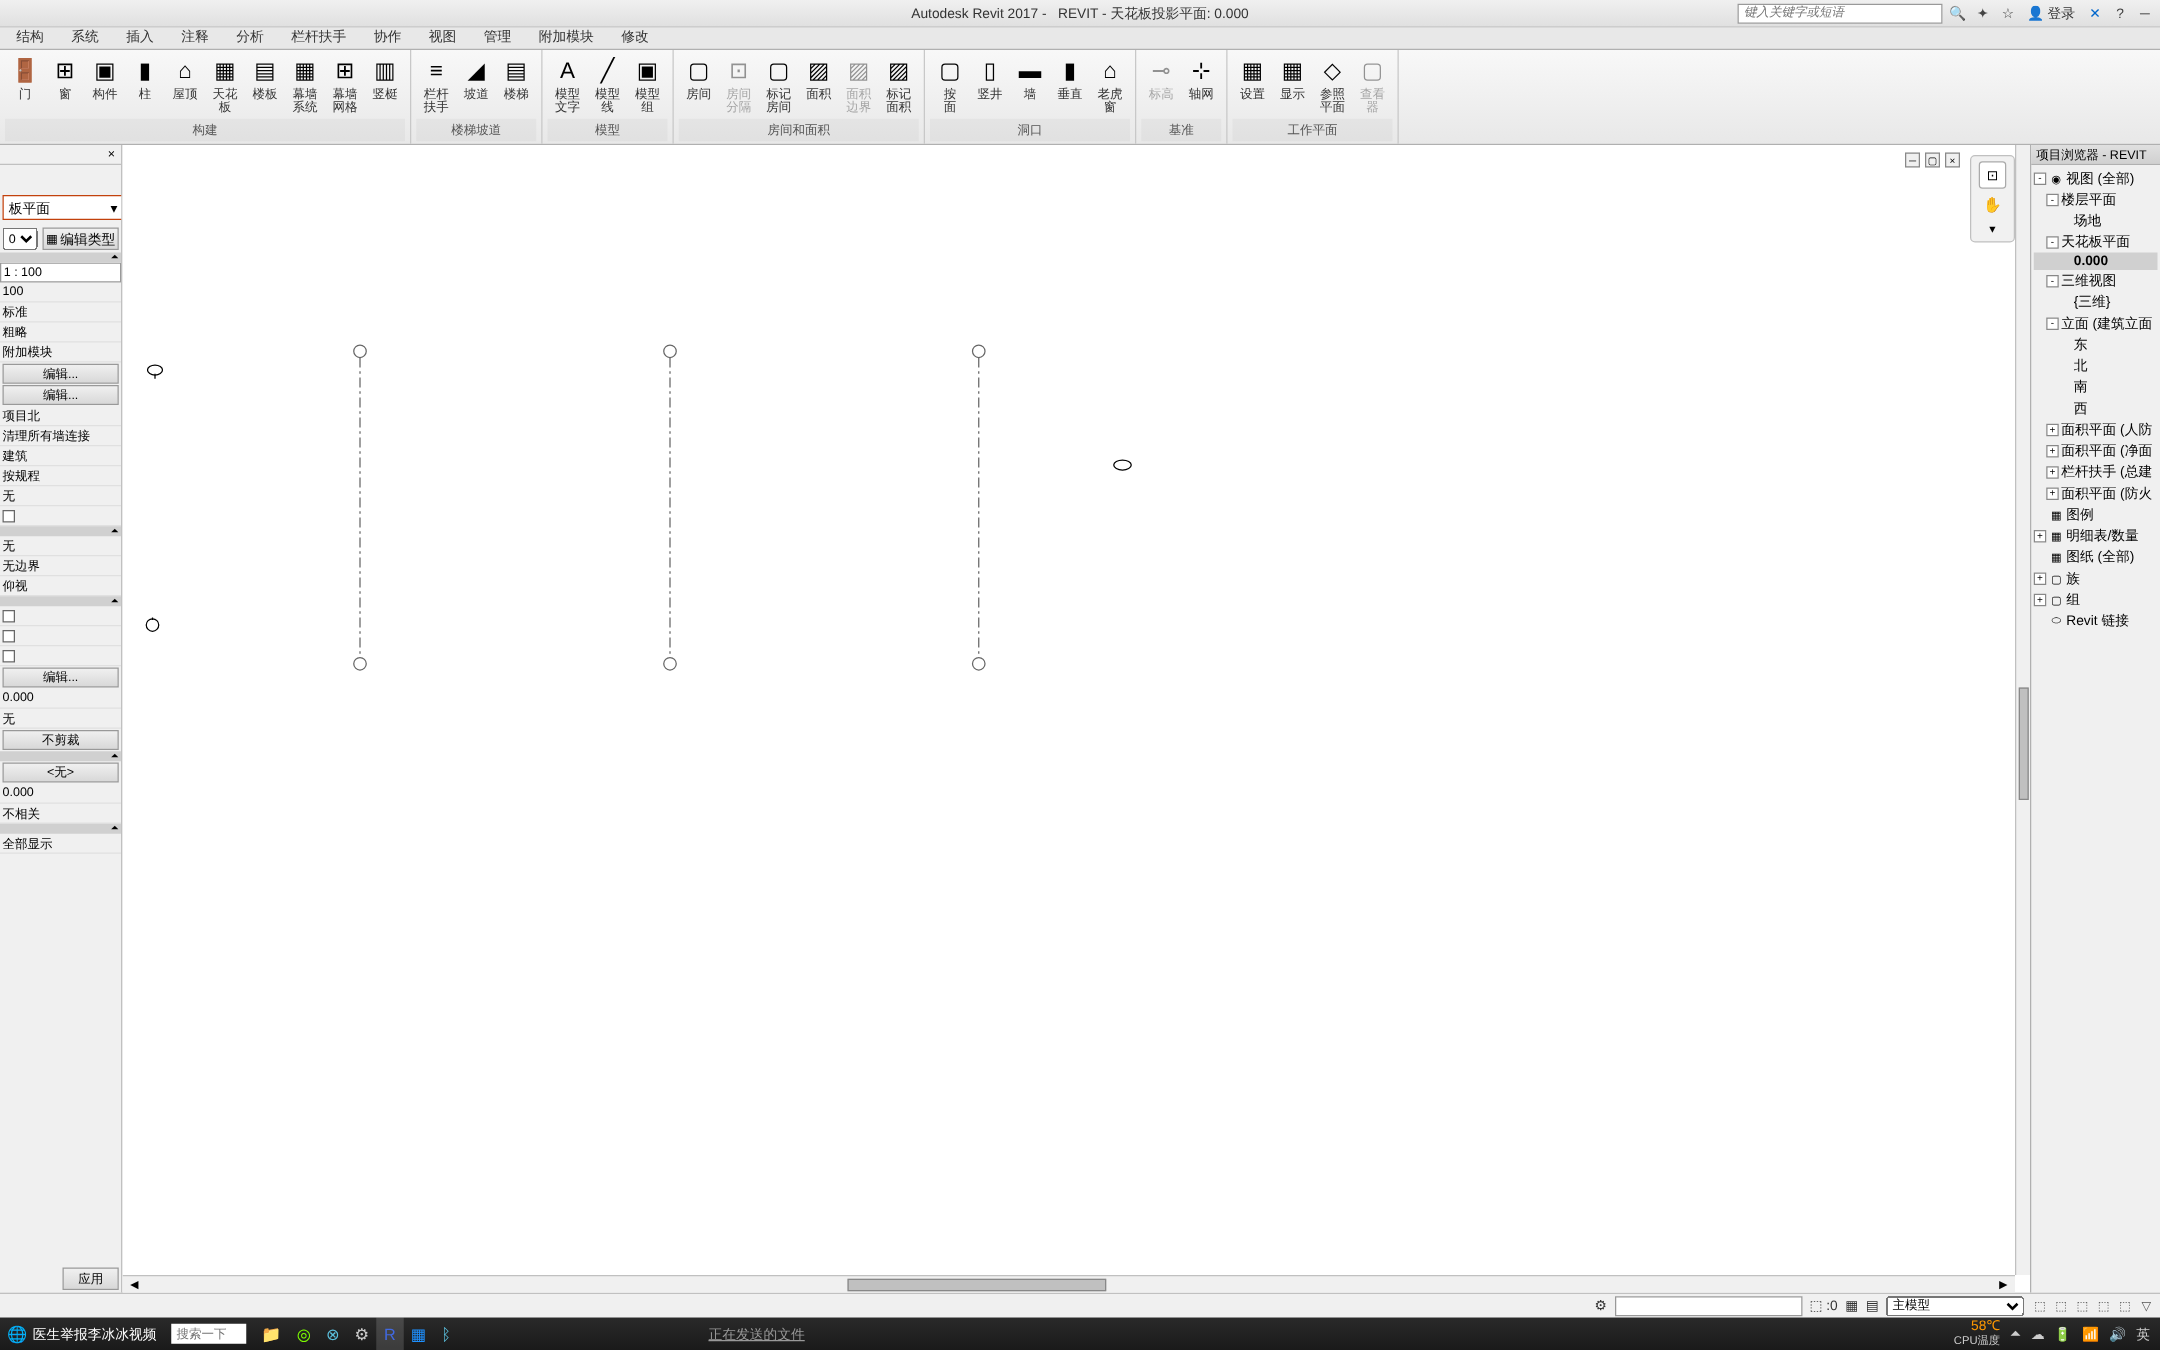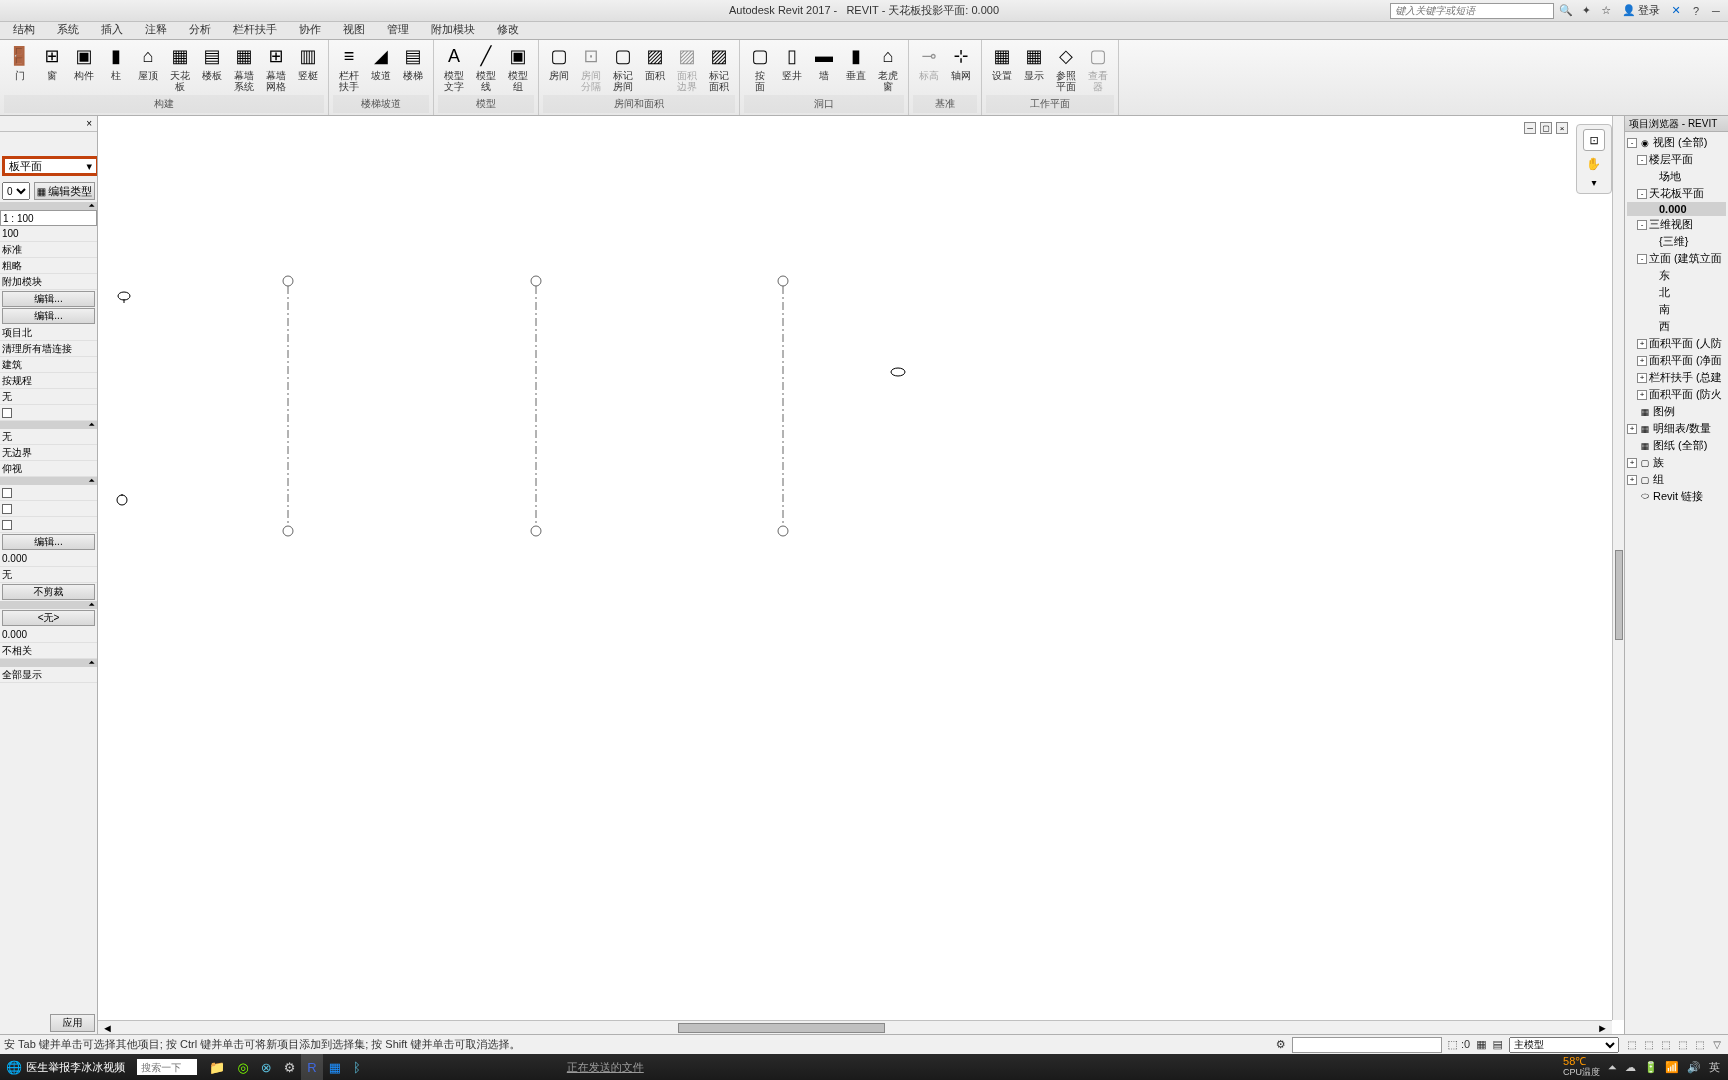--- a/index.html
+++ b/index.html
@@ -21,21 +21,21 @@
 .rbtn-label{font-size:10px;color:#333;text-align:center;line-height:11px;white-space:pre-line}
 .rbtn.disabled{opacity:0.4;pointer-events:none}
 .main-area{display:flex;height:calc(100% - 22px - 18px - 76px - 20px - 26px)}
 .left-panel{width:98px;background:#f0f0f0;border-right:1px solid #b0b0b0;display:flex;flex-direction:column;overflow:hidden}
 .panel-close{height:16px;display:flex;justify-content:flex-end;align-items:center;padding-right:2px;border-bottom:1px solid #c0c0c0}
 .panel-close span{cursor:pointer;font-size:10px;padding:0 3px}
 .prop-row{display:flex;align-items:center;height:16px;padding:0 2px;border-bottom:1px solid #e0e0e0;font-size:10px}
 .prop-row.sel{background:#fff;border:1px solid #999}
 .prop-row.btn{background:linear-gradient(#f0f0f0,#d8d8d8);justify-content:center;cursor:pointer;border:1px solid #999;margin:1px 2px}
 .prop-row.sp{height:8px;background:#d0d0d0;border:none}
-.prop-dropdown{width:100%;height:20px;background:#fff;border:3px solid #c2410c;margin:4px 2px;display:flex;align-items:center;padding:0 4px;font-size:10px;justify-content:space-between}
+.prop-dropdown{width:100%;height:20px;background:#fff;border:1px solid #c2410c;margin:4px 2px;display:flex;align-items:center;padding:0 4px;font-size:10px;justify-content:space-between}
 .edit-type{display:flex;align-items:center;padding:2px;gap:4px}
 .edit-type select{flex:0 0 28px;height:18px;font-size:10px}
 .edit-type-btn{flex:1;height:18px;background:linear-gradient(#f0f0f0,#d8d8d8);border:1px solid #999;display:flex;align-items:center;justify-content:center;font-size:10px;cursor:pointer;gap:2px}
 .apply-btn{height:18px;background:linear-gradient(#f0f0f0,#d8d8d8);border:1px solid #999;margin:2px;display:flex;align-items:center;justify-content:center;font-size:10px;cursor:pointer}
 .canvas-area{flex:1;background:#fff;position:relative;overflow:hidden}
 .right-panel{width:104px;background:#f0f0f0;border-left:1px solid #b0b0b0;display:flex;flex-direction:column}
 .right-panel-title{height:16px;background:linear-gradient(#e0e0e0,#d0d0d0);padding:0 4px;font-size:10px;display:flex;align-items:center;border-bottom:1px solid #b0b0b0}
 .tree{flex:1;overflow:auto;padding:2px;font-size:10px}
 .tree-item{display:flex;align-items:center;padding:1px 0;cursor:pointer;white-space:nowrap}
 .tree-toggle{width:10px;height:10px;border:1px solid #888;display:flex;align-items:center;justify-content:center;font-size:8px;margin-right:2px;background:#fff}
@@ -510,21 +510,20 @@
           <span class="tree-spacer" style="width:0px"></span>
           <span style="width:12px;display:inline-block"></span>
           <span class="tree-icon">⬭</span>
           <span class="tree-label">Revit 链接</span>
         </div>
       </div>
   </div>
 </div>
 
 <div class="statusbar">
-  <span>安 Tab 键并单击可选择其他项目; 按 Ctrl 键并单击可将新项目添加到选择集; 按 Shift 键并单击可取消选择。</span>
   <div class="statusbar-right">
     <span>⚙</span>
     <input class="status-combo" style="">
     <span>⬚ <span>:0</span></span>
     <span>▦</span>
     <span>▤</span>
     <select style="width:110px;height:16px;font-size:10px"><option>主模型</option></select>
     <div class="status-icons">
       <span>⬚</span>
       <span>⬚</span>
@@ -560,21 +559,21 @@
       <span style="color:#4169e1;font-size:13px">R</span>
     </div>
     <div class="taskbar-item">
       <span style="color:#1e90ff;font-size:13px">▦</span>
     </div>
     <div class="taskbar-item">
       <span style="color:#5bc0de;font-size:13px">ᛒ</span>
     </div>
     <div style="margin-left: 200px; color: rgb(153, 153, 153); font-size: 11px; text-decoration: underline;">正在发送的文件</div>
     <div class="taskbar-right">
-      <div style="text-align:left;line-height:11px">
+      <div style="text-align:right;line-height:11px">
         <div style="color:#ff9800">58℃</div>
         <div style="font-size:9px">CPU温度</div>
       </div>
       <span>⏶</span>
       <span>☁</span>
       <span>🔋</span>
       <span>📶</span>
       <span>🔊</span>
       <span>英</span>
     </div>

